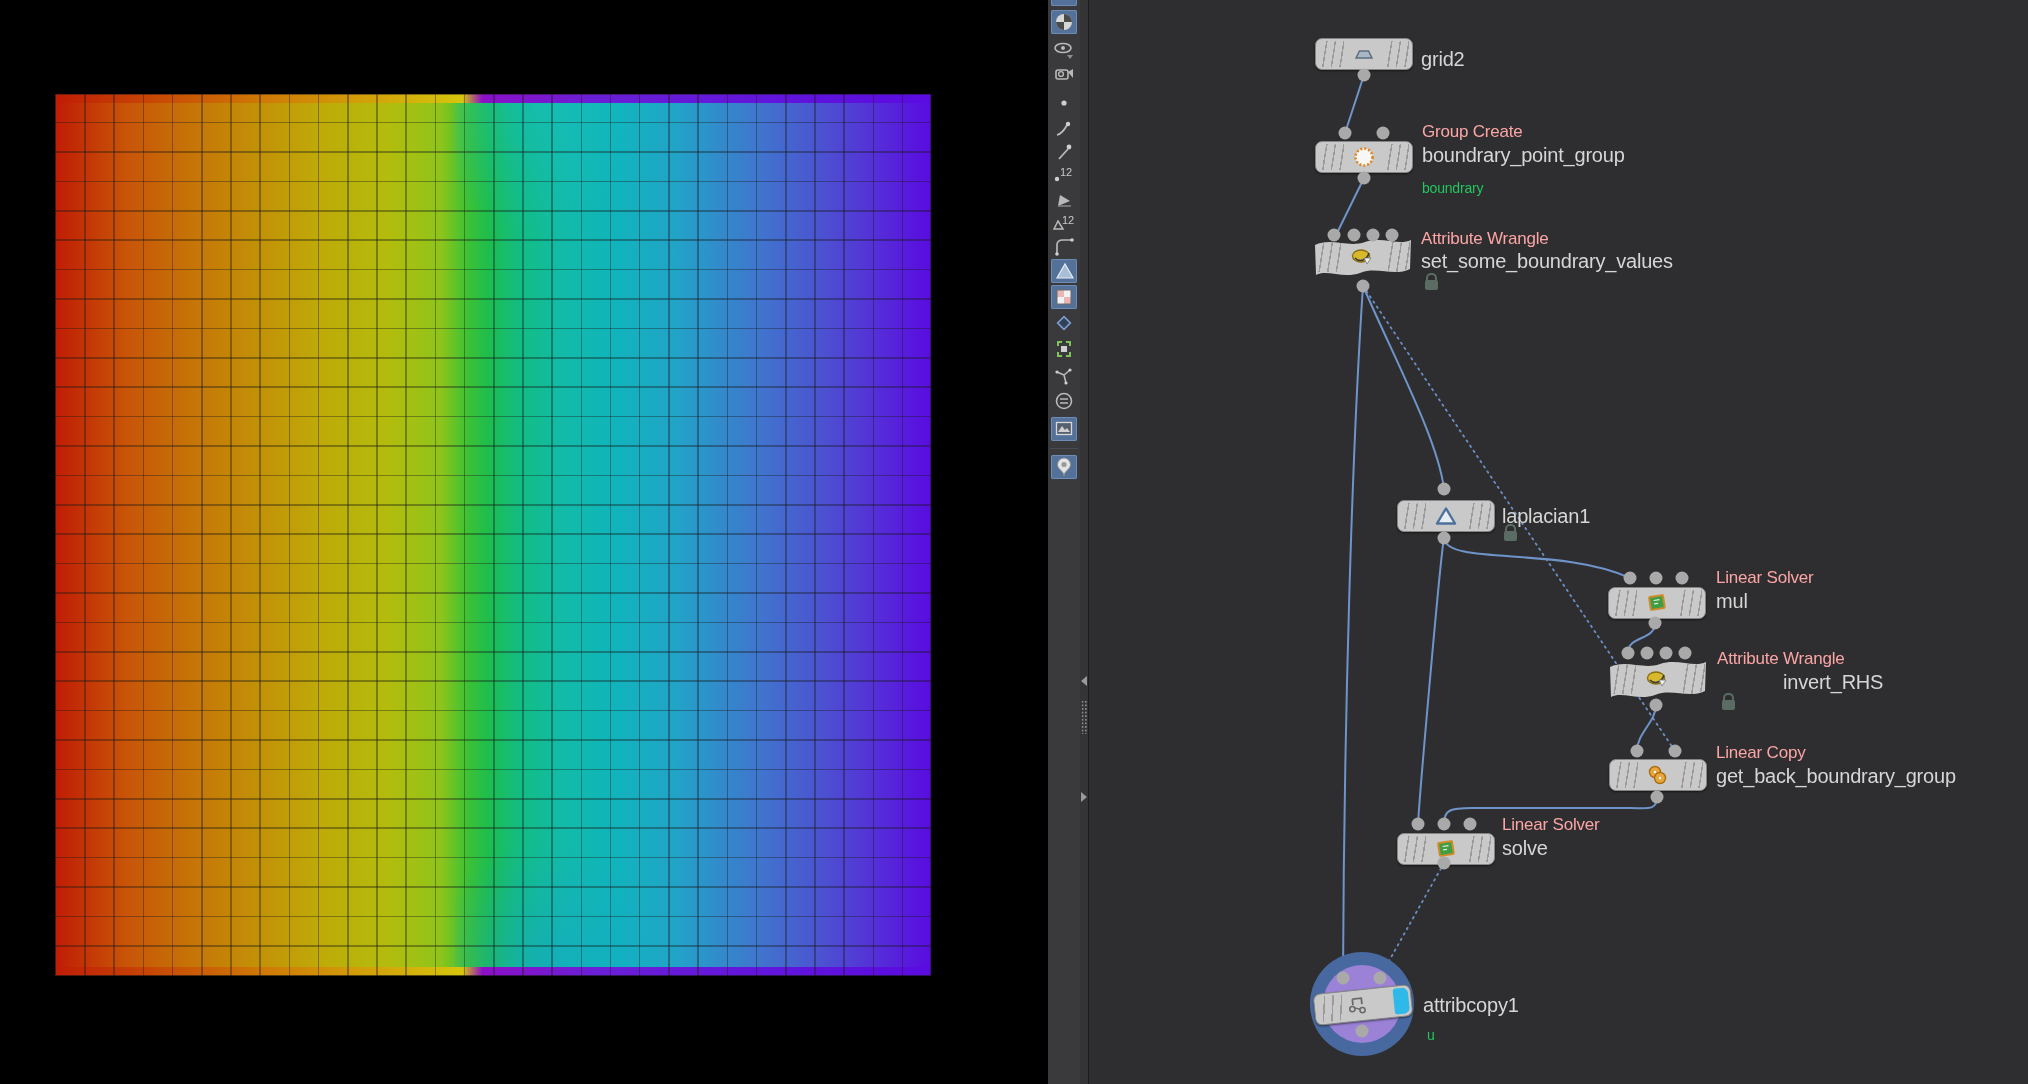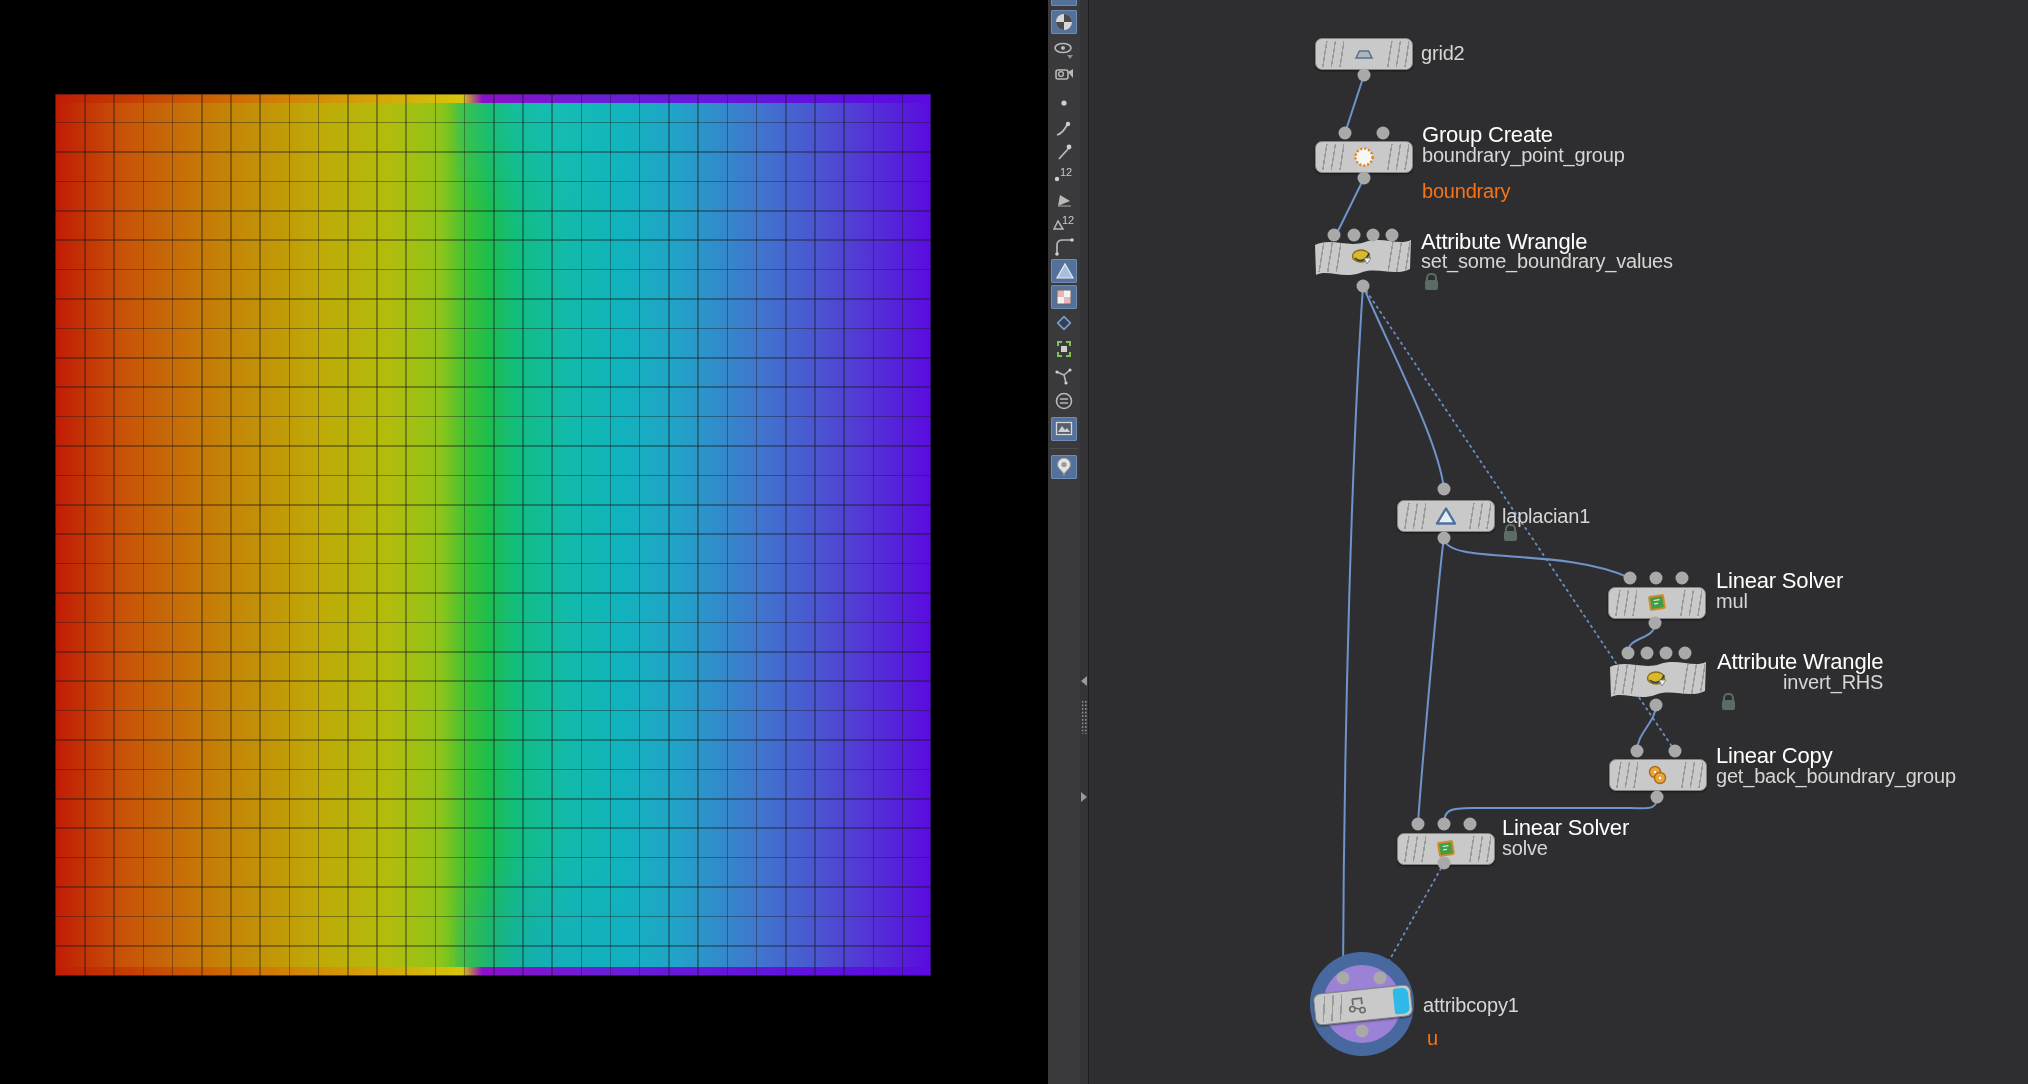--- a/index.html
+++ b/index.html
@@ -51,23 +51,23 @@
     clip-path:path('M2 9 C18 1 35 12 52 6 C69 0 86 10 98 4 L97 33 C81 41 64 30 47 37 C30 43 14 33 3 39 Z');}
   .node.wavy .st{top:6px;bottom:6px;}
   .node.slant{transform:rotate(-6deg);}
   .flagcap{position:absolute;right:2px;top:2px;bottom:2px;width:15px;background:#2fb9e9;border-radius:3px 6px 6px 3px;}
 
   .ring{position:absolute;border-radius:50%;}
   .ring.outer{left:1310px;top:952px;width:104px;height:104px;background:#48699f;}
   .ring.inner{left:1323px;top:965px;width:78px;height:78px;background:#9b82d6;}
 
   .nlabel{position:absolute;white-space:nowrap;letter-spacing:-0.2px;}
-  .nlabel.type{font-size:22px;color:#ffffff;}
+  .nlabel.type{font-size:17px;color:#fca5a5;}
   .nlabel.name{font-size:20px;color:#d6d6d6;}
-  .nlabel.tag{font-size:20px;color:#f97316;}
+  .nlabel.tag{font-size:14px;color:#22c55e;}
 
   .lock{position:absolute;width:13px;height:10px;background:#5a6c63;border-radius:2px;}
   .lock::before{content:'';position:absolute;width:7px;height:7px;border:2px solid #5a6c63;border-bottom:none;border-radius:5px 5px 0 0;top:-7px;left:1px;}
 
   .dot{position:absolute;width:13px;height:13px;border-radius:50%;background:#a9a9a9;transform:translate(-50%,-50%);}
 </style>
 </head>
 <body>
 
 <div class="stage">
@@ -324,21 +324,21 @@
       <span class="nicon" style="left:44%">
         <svg width="24" height="24">
             <path d="M8 5 L17 5 L17 11 M8 5 L8 11" fill="none" stroke="#6a6a6a" stroke-width="1.8"></path>
             <circle cx="7" cy="15" r="2.6" fill="none" stroke="#6a6a6a" stroke-width="1.6"></circle>
             <circle cx="17" cy="17" r="2.6" fill="none" stroke="#6a6a6a" stroke-width="1.6"></circle>
             <path d="M9 14 L15 16" stroke="#6a6a6a" stroke-width="1.4"></path>
           </svg>
       </span>
     </div>
 
-    <div class="nlabel name" style="left:1421px;top:42px">grid2</div>
+    <div class="nlabel name" style="left:1421px;top:48px">grid2</div>
 
     <div class="nlabel type" style="left:1422px;top:122px">Group Create</div>
     <div class="nlabel name" style="left:1422px;top:144px">boundrary_point_group</div>
     <div class="nlabel tag" style="left:1422px;top:180px">boundrary</div>
 
     <div class="nlabel type" style="left:1421px;top:229px">Attribute Wrangle</div>
     <div class="nlabel name" style="left:1421px;top:250px">set_some_boundrary_values</div>
     <div class="lock" style="left:1425px;top:280px"></div>
 
     <div class="nlabel name" style="left:1502px;top:505px">laplacian1</div>

